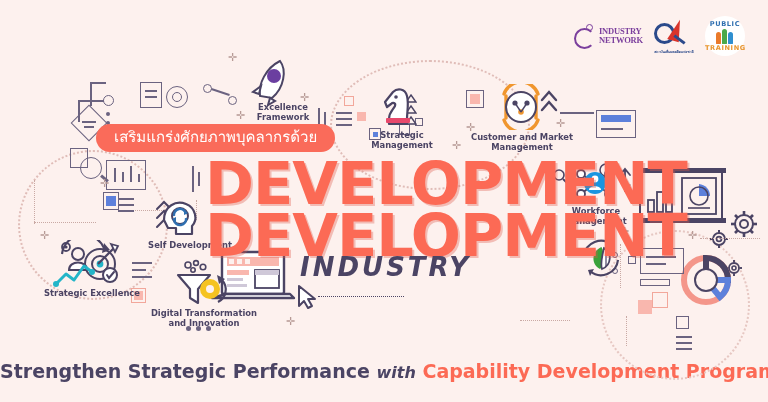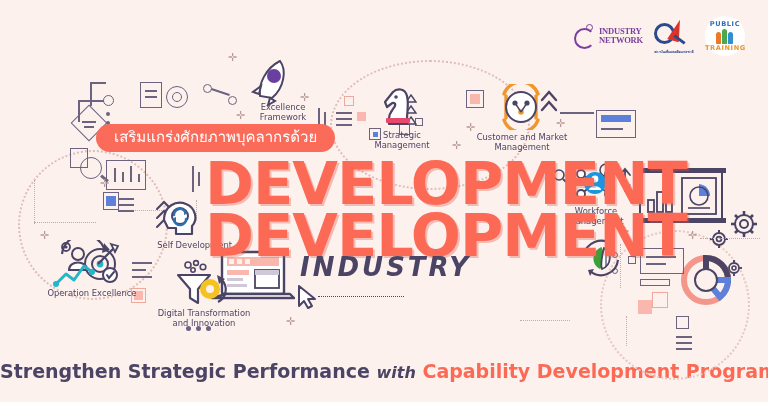--- a/index.html
+++ b/index.html
@@ -126,21 +126,21 @@
     font-size: 19px; font-weight: bold;
     color: #4b4464;
     white-space: nowrap;
   }
   .tagline .with { font-style: italic; font-weight: bold; font-size: 16px; }
   .tagline .hi { color: #fc6a55; }
 
   
   .ilabel {
     position: absolute;
-    font-size: 8.4px; font-weight: normal; line-height: 10px;
+    font-size: 8.4px; font-weight: bold; line-height: 10px;
     color: #4b4464; text-align: center;
     font-family: "DejaVu Sans", sans-serif;
     white-space: pre-line;
     z-index: 5;
   }
   .cluster { position: absolute; z-index: 4; }
 
   
   .la { position: absolute; }
   .sq { position: absolute; border: 1.6px solid #6b6380; }
@@ -555,21 +555,21 @@
       <circle cx="48" cy="24" r="3.4" fill="#23b5c8"></circle>
       <path d="M46 24 L62 8" stroke="#4b4464" stroke-width="2.2"></path>
       <path d="M59 4 L66 6 L63 12 Z" fill="#fff" stroke="#4b4464" stroke-width="1.8"></path>
       <circle cx="58" cy="35" r="7" fill="#fff" stroke="#4b4464" stroke-width="2"></circle>
       <path d="M55 35 L57 38 L62 32" fill="none" stroke="#4b4464" stroke-width="2" stroke-linecap="round"></path>
       <polyline points="4,44 14,34 22,40 32,26 40,32" fill="none" stroke="#23b5c8" stroke-width="3" stroke-linecap="round" stroke-linejoin="round"></polyline>
       <circle cx="4" cy="44" r="3" fill="#23b5c8"></circle>
       <circle cx="40" cy="32" r="3" fill="#23b5c8"></circle>
     </svg>
   </div>
-  <div class="ilabel" style="left:34px;top:288px;width:116px;">Operation Excellence</div>
+  <div class="ilabel" style="left:34px;top:288px;width:116px;">Strategic Excellence</div>
 
   <div class="ribbon">เสริมแกร่งศักยภาพบุคลากรด้วย</div>
 
   <div class="headline">
     <div class="hl-line hl-cap">DEVELOPMENT</div>
     <div class="hl-line hl-dev">DEVELOPMENT</div>
   </div>
 
   <div class="subrow">
     <span class="prog">INDUSTRY</span>

